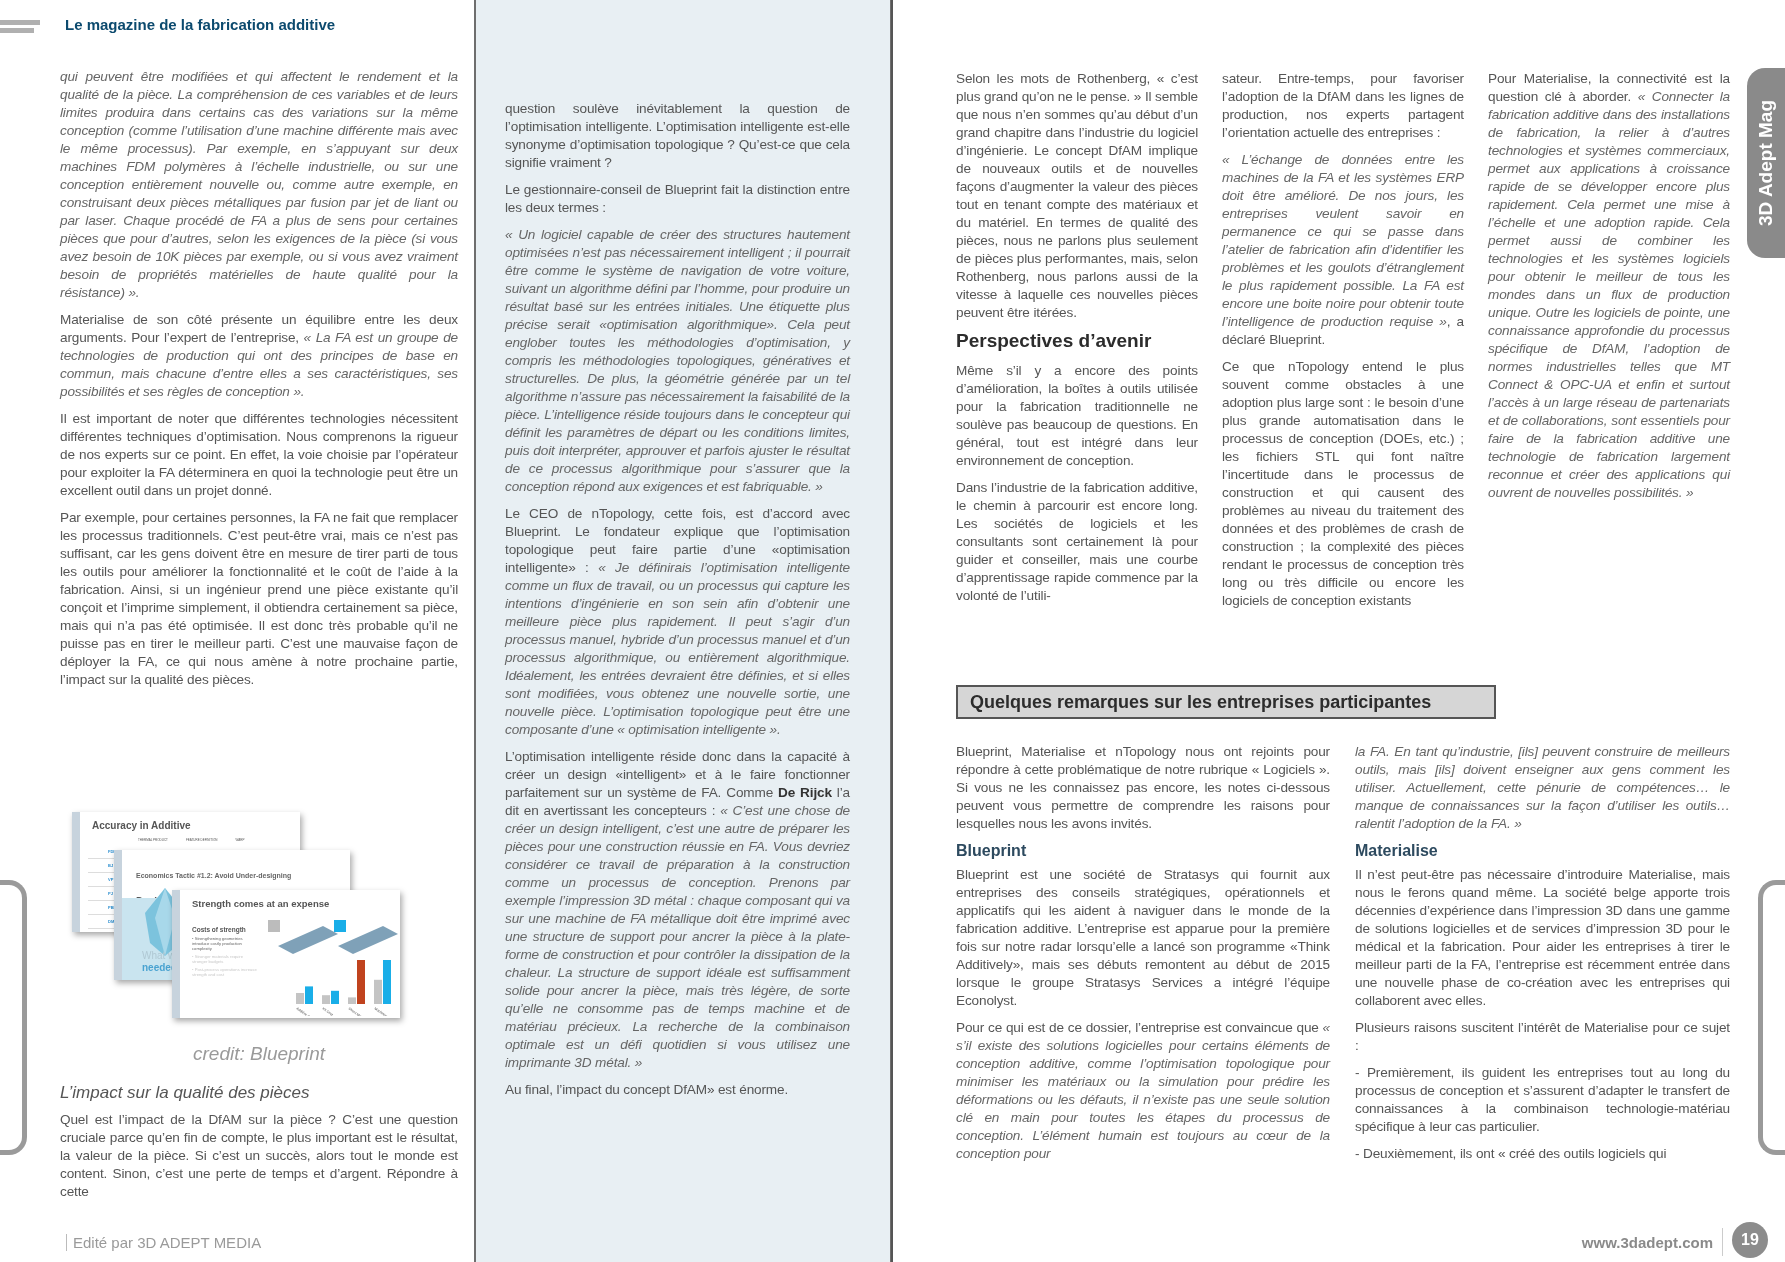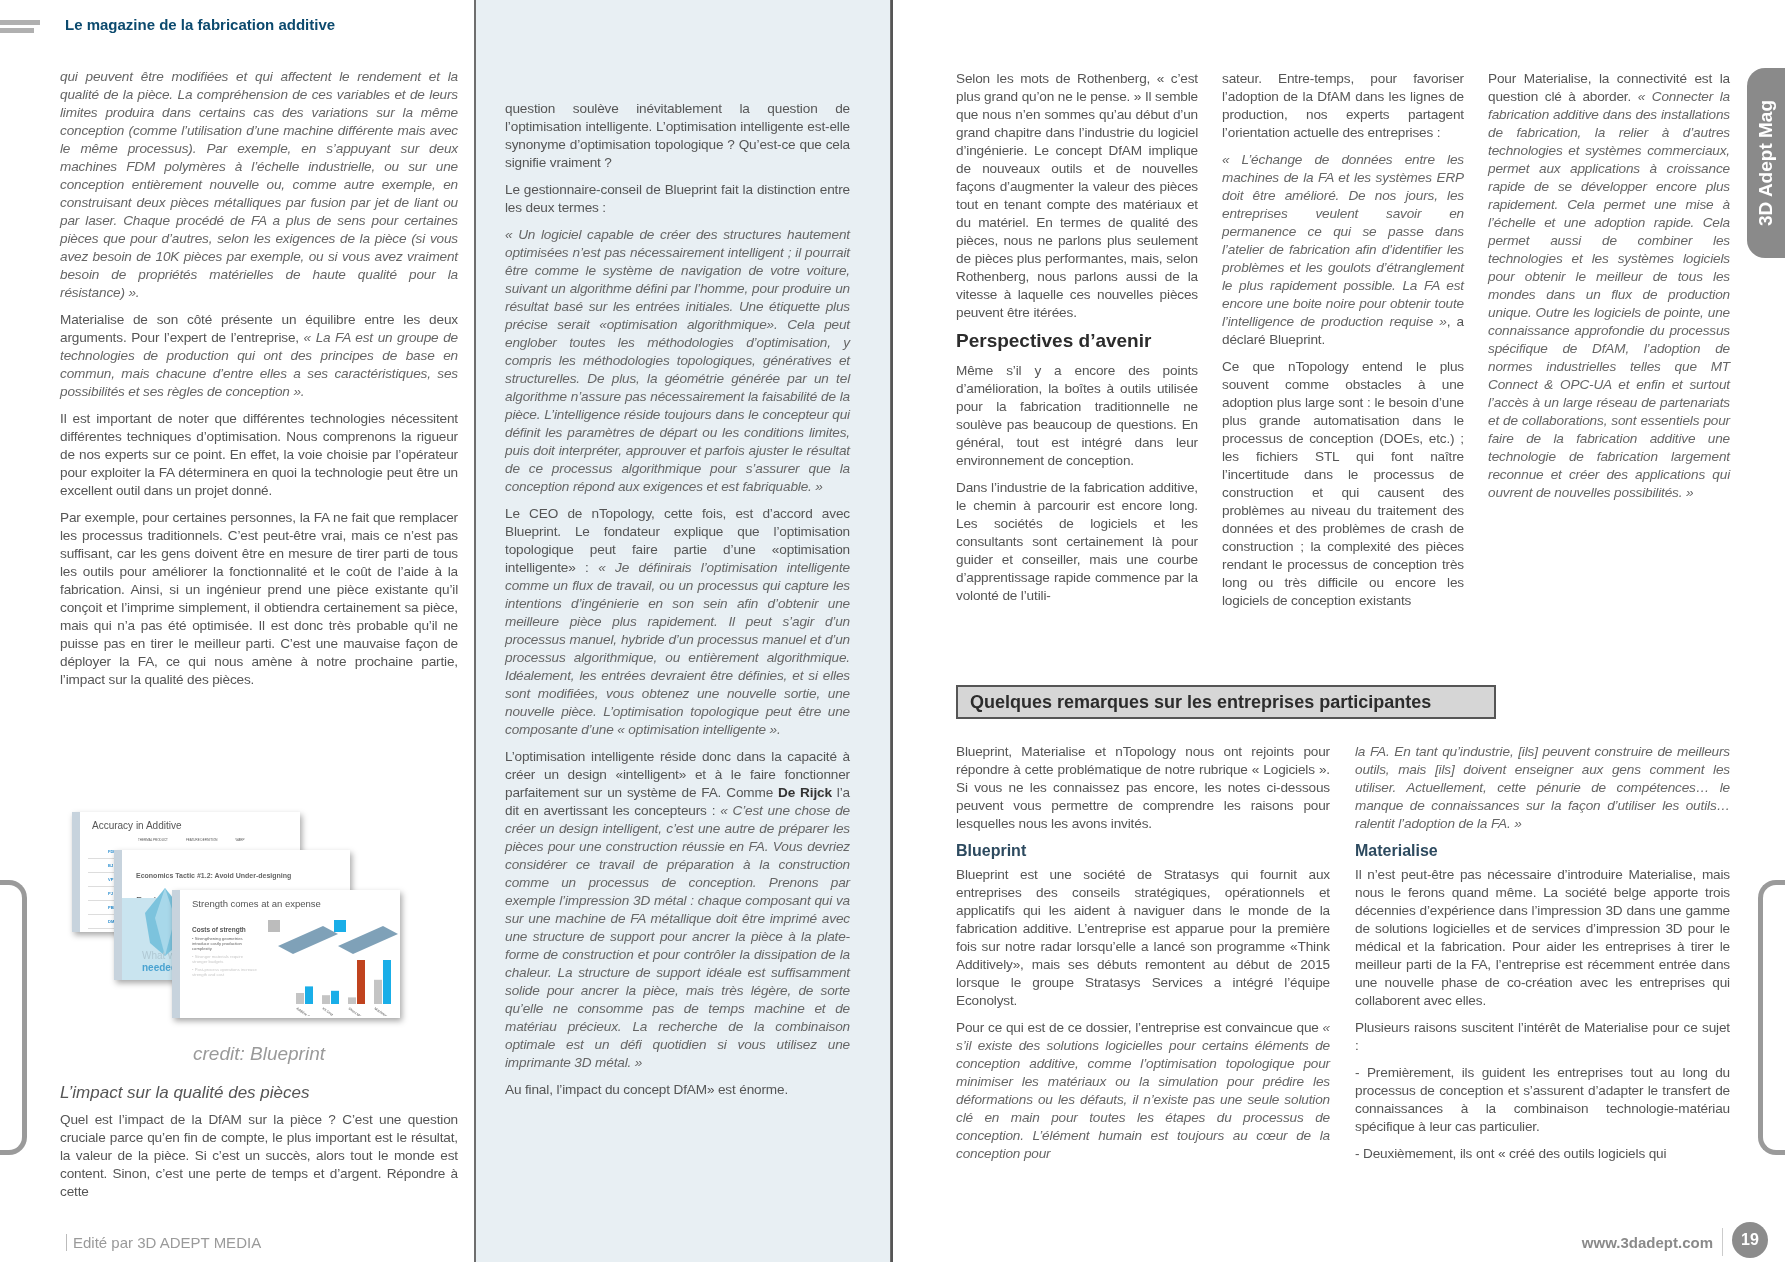--- a/index.html
+++ b/index.html
@@ -21,21 +21,21 @@
   #col2-box{position:absolute;left:474px;top:0;width:418px;height:1262px;background:#e8eff3;
             border-left:2px solid #6e6e6e;border-right:2px solid #6e6e6e;box-sizing:border-box;}
   #col2{left:505px;top:68px;width:345px;margin-top:32px;}
   #col3{left:956px;top:70px;width:242px;}
   #col4{left:1222px;top:70px;width:242px;}
   #col5{left:1488px;top:70px;width:242px;}
   .h-persp{font-size:19px;font-weight:bold;color:#2c2c2c;margin:10px 0 12px 0;text-align:left;letter-spacing:0;}
   .figure{position:absolute;left:72px;top:812px;width:350px;height:215px;}
   .slide{position:absolute;background:#fff;box-shadow:2px 3px 6px rgba(0,0,0,.35);border-left:8px solid #c7d3dd;
          font-family:"Liberation Sans",sans-serif;}
-  .slide-title{position:absolute;font-weight:normal;color:#555;}
+  .slide-title{position:absolute;font-weight:bold;color:#555;}
   .caption{position:absolute;left:60px;top:1043px;width:398px;text-align:center;font-style:italic;color:#9a9a9a;font-size:19px;
            font-family:"Liberation Sans",sans-serif;}
   .subhead{position:absolute;left:60px;top:1083px;font-style:italic;font-size:17px;color:#555;font-family:"Liberation Sans",sans-serif;}
   #col1b{left:60px;top:1111px;width:398px;}
   .footer-left{position:absolute;left:66px;top:1234px;font-size:15px;color:#9a9a9a;border-left:1px solid #bbb;padding-left:6px;
                font-family:"Liberation Sans",sans-serif;}
   .footer-right{position:absolute;right:60px;top:1234px;font-size:15px;font-weight:bold;color:#8a8a8a;font-family:"Liberation Sans",sans-serif;}
   .page-num{position:absolute;right:17px;top:1222px;width:36px;height:36px;border-radius:50%;background:#8c8c8c;color:#fff;
             font-weight:bold;font-size:16px;text-align:center;line-height:36px;font-family:"Liberation Sans",sans-serif;}
   .footer-sep{position:absolute;right:62px;top:1228px;width:1px;height:28px;background:#ccc;}

